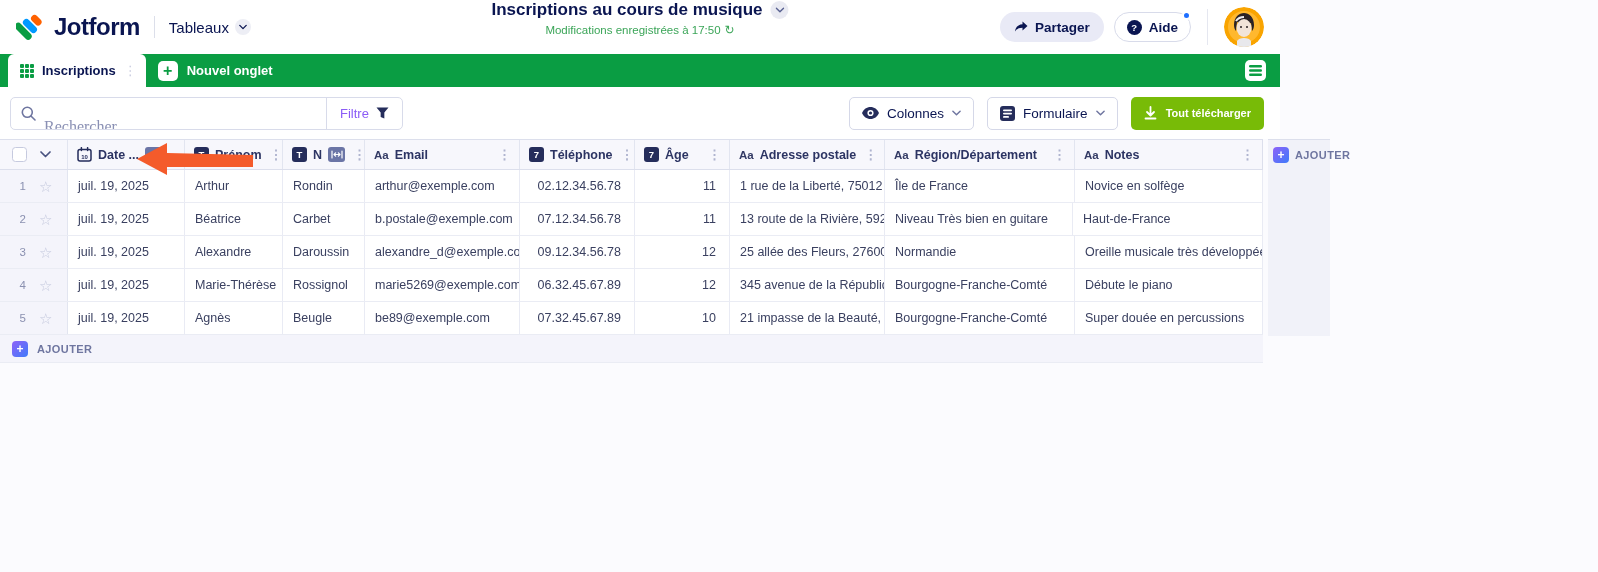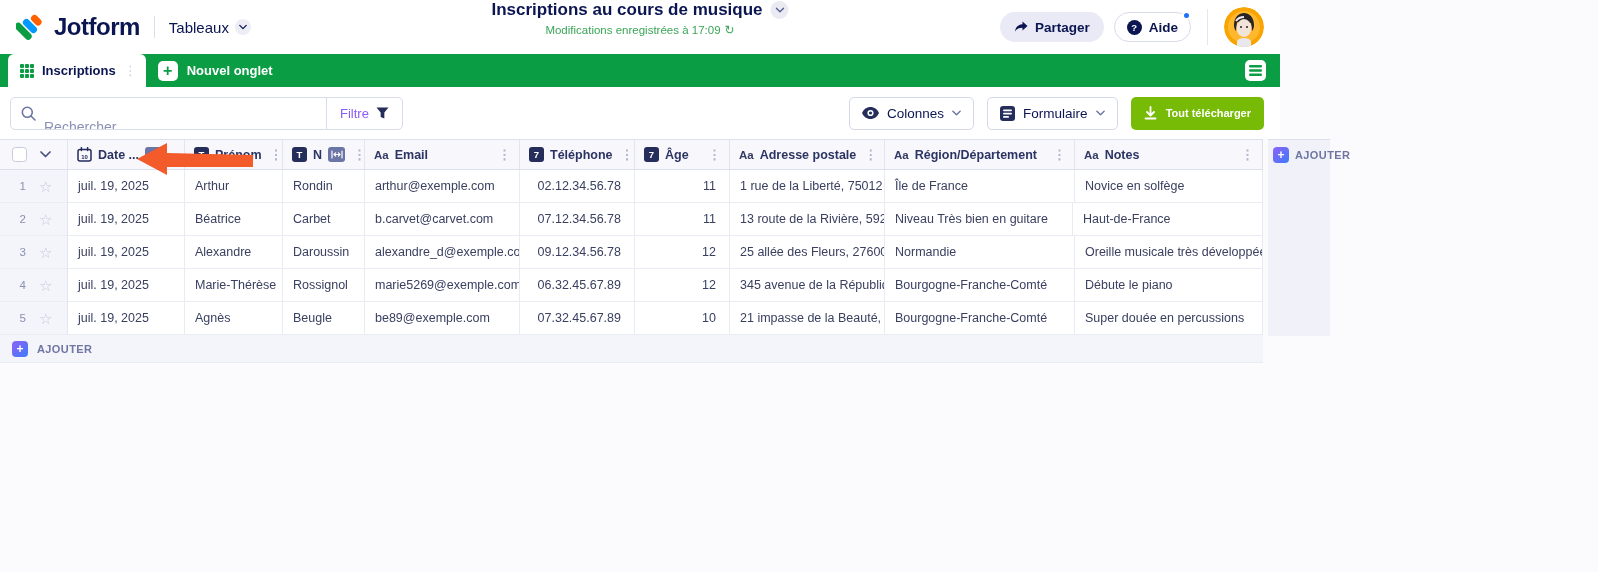--- a/index.html
+++ b/index.html
@@ -70,22 +70,22 @@
   .toolbar {
     height:52px; background:#fff; display:flex; align-items:center;
     justify-content:space-between; padding:0 16px 0 10px;
   }
   .search-group {
     display:flex; height:33px; border:1px solid #D8DBEA; border-radius:5px;
     background:#fff; overflow:hidden; align-items:stretch;
   }
   .search-box { display:flex; align-items:center; gap:8px; padding:0 10px; width:315px; }
   .search-box input {
-    border:none; outline:none; font-size:14px; width:100%; color:#333A63;
-    font-family:Liberation Sans, sans-serif; background:transparent;margin-top:28px;
+    border:none; outline:none; font-size:16px; width:100%; color:#333A63;
+    font-family:Liberation Serif, serif; background:transparent;margin-top:28px;
   }
   .search-box input::placeholder { color:#8A90B4; }
   .filter-btn {
     display:flex; align-items:center; gap:7px; padding:0 13px;
     border-left:1px solid #D8DBEA; font-size:13px; color:#8b5cf6; font-weight:500; cursor:pointer;
   }
   .toolbar-right { display:flex; align-items:center; gap:13px; }
   .tool-btn {
     height:33px; display:flex; align-items:center; gap:8px; padding:0 12px;
     border:1px solid #D5D8E8; border-radius:5px; background:#fff;
@@ -201,21 +201,21 @@
     <div class="topbar-center">
       <div class="doc-title">
         <span>Inscriptions au cours de musique</span>
         <span class="title-chevron">
           <svg width="9" height="6" viewBox="0 0 10 6">
               <path d="M1 1l4 4 4-4" stroke="#5A6392" stroke-width="1.6" fill="none" stroke-linecap="round" stroke-linejoin="round"></path>
             </svg>
         </span>
       </div>
       <div class="saved-line">
-        <span>Modifications enregistrées à 17:09</span>
+        <span>Modifications enregistrées à 17:50</span>
         <span style="font-size:12px;">↻</span>
       </div>
     </div>
 
     <div class="topbar-right">
       <div class="pill pill-share">
         <span style="display:inline-flex;">
           <svg width="14" height="12" viewBox="0 0 14 12">
               <path d="M8.5 0.5L13.5 5L8.5 9.5V6.7C4.8 6.7 2.5 8 1 10.5C1.4 6.3 4.2 3.6 8.5 3.3Z" fill="#0A1551"></path>
             </svg>
@@ -432,21 +432,21 @@
     </div>
 
     <div class="trow">
       <div class="gutter col-gutter">
         <span class="row-num">2</span>
         <span class="star">☆</span>
       </div>
       <div class="td col-date">juil. 19, 2025</div>
       <div class="td col-prenom">Béatrice</div>
       <div class="td col-n">Carbet</div>
-      <div class="td col-email">b.carvet@carvet.com</div>
+      <div class="td col-email">b.postale@exemple.com</div>
       <div class="td col-tel right">07.12.34.56.78</div>
       <div class="td col-age right">11</div>
       <div class="td col-adresse">13 route de la Rivière, 5921...</div>
       <div class="td col-notes">Niveau Très bien en guitare</div>
       <div class="td col-region">Haut-de-France</div>
     </div>
 
     <div class="trow">
       <div class="gutter col-gutter">
         <span class="row-num">3</span>

